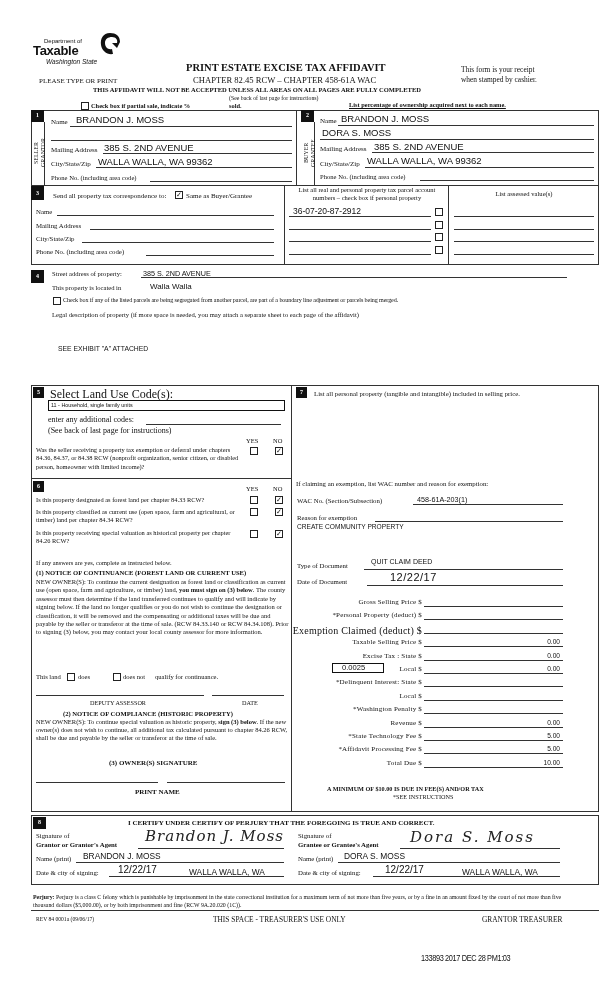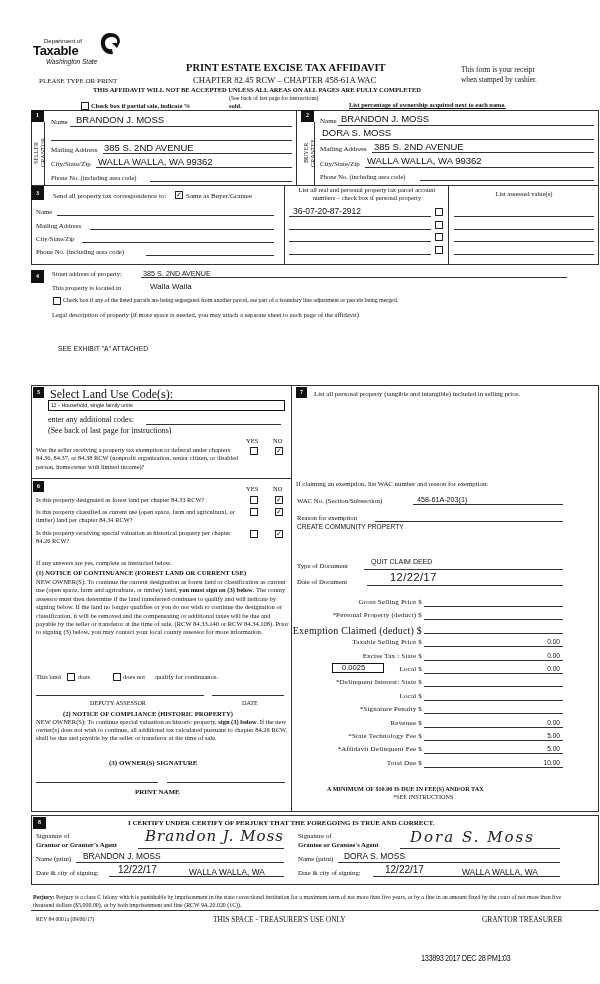--- a/index.html
+++ b/index.html
@@ -257,36 +257,36 @@
         <div class="lbl" style="right: 178px; top: 678.4px; font-size: 7px; text-align: right; letter-spacing: 0.2px;">*Delinquent Interest: State  $</div>
         <div class="line" style="left: 424px; top: 686.4px; width: 139px;"></div>
         <div class="val" style="right: 40px; top: 678.4px; font-size: 6.6px; text-align: right;"></div>
       </div>
       <div>
         <div class="lbl" style="right: 178px; top: 691.8px; font-size: 7px; text-align: right; letter-spacing: 0.2px;">Local  $</div>
         <div class="line" style="left: 424px; top: 699.8px; width: 139px;"></div>
         <div class="val" style="right: 40px; top: 691.8px; font-size: 6.6px; text-align: right;"></div>
       </div>
       <div>
-        <div class="lbl" style="right: 178px; top: 705.2px; font-size: 7px; text-align: right; letter-spacing: 0.2px;">*Signature Penalty  $</div>
+        <div class="lbl" style="right: 178px; top: 705.2px; font-size: 7px; text-align: right; letter-spacing: 0.2px;">*Washington Penalty  $</div>
         <div class="line" style="left: 424px; top: 713.2px; width: 139px;"></div>
         <div class="val" style="right: 40px; top: 705.2px; font-size: 6.6px; text-align: right;"></div>
       </div>
       <div>
         <div class="lbl" style="right: 178px; top: 718.6px; font-size: 7px; text-align: right; letter-spacing: 0.2px;">Revenue  $</div>
         <div class="line" style="left: 424px; top: 726.6px; width: 139px;"></div>
         <div class="val" style="right: 40px; top: 718.6px; font-size: 6.6px; text-align: right;">0.00</div>
       </div>
       <div>
         <div class="lbl" style="right: 178px; top: 732px; font-size: 7px; text-align: right; letter-spacing: 0.2px;">*State Technology Fee  $</div>
         <div class="line" style="left: 424px; top: 740px; width: 139px;"></div>
         <div class="val" style="right: 40px; top: 732px; font-size: 6.6px; text-align: right;">5.00</div>
       </div>
       <div>
-        <div class="lbl" style="right: 178px; top: 745.4px; font-size: 7px; text-align: right; letter-spacing: 0.2px;">*Affidavit Delinquent Fee  $</div>
+        <div class="lbl" style="right: 178px; top: 745.4px; font-size: 7px; text-align: right; letter-spacing: 0.2px;">*Affidavit Processing Fee  $</div>
         <div class="line" style="left: 424px; top: 753.4px; width: 139px;"></div>
         <div class="val" style="right: 40px; top: 745.4px; font-size: 6.6px; text-align: right;">5.00</div>
       </div>
       <div>
         <div class="lbl" style="right: 178px; top: 758.8px; font-size: 7px; text-align: right; letter-spacing: 0.2px;">Total Due  $</div>
         <div class="line" style="left: 424px; top: 766.8px; width: 139px;"></div>
         <div class="val" style="right: 40px; top: 758.8px; font-size: 6.6px; text-align: right;">10.00</div>
       </div>
     </div>
   <div class="box" style="left:332px;top:663px;width:52px;height:10px;border:1px solid #111;"></div>

